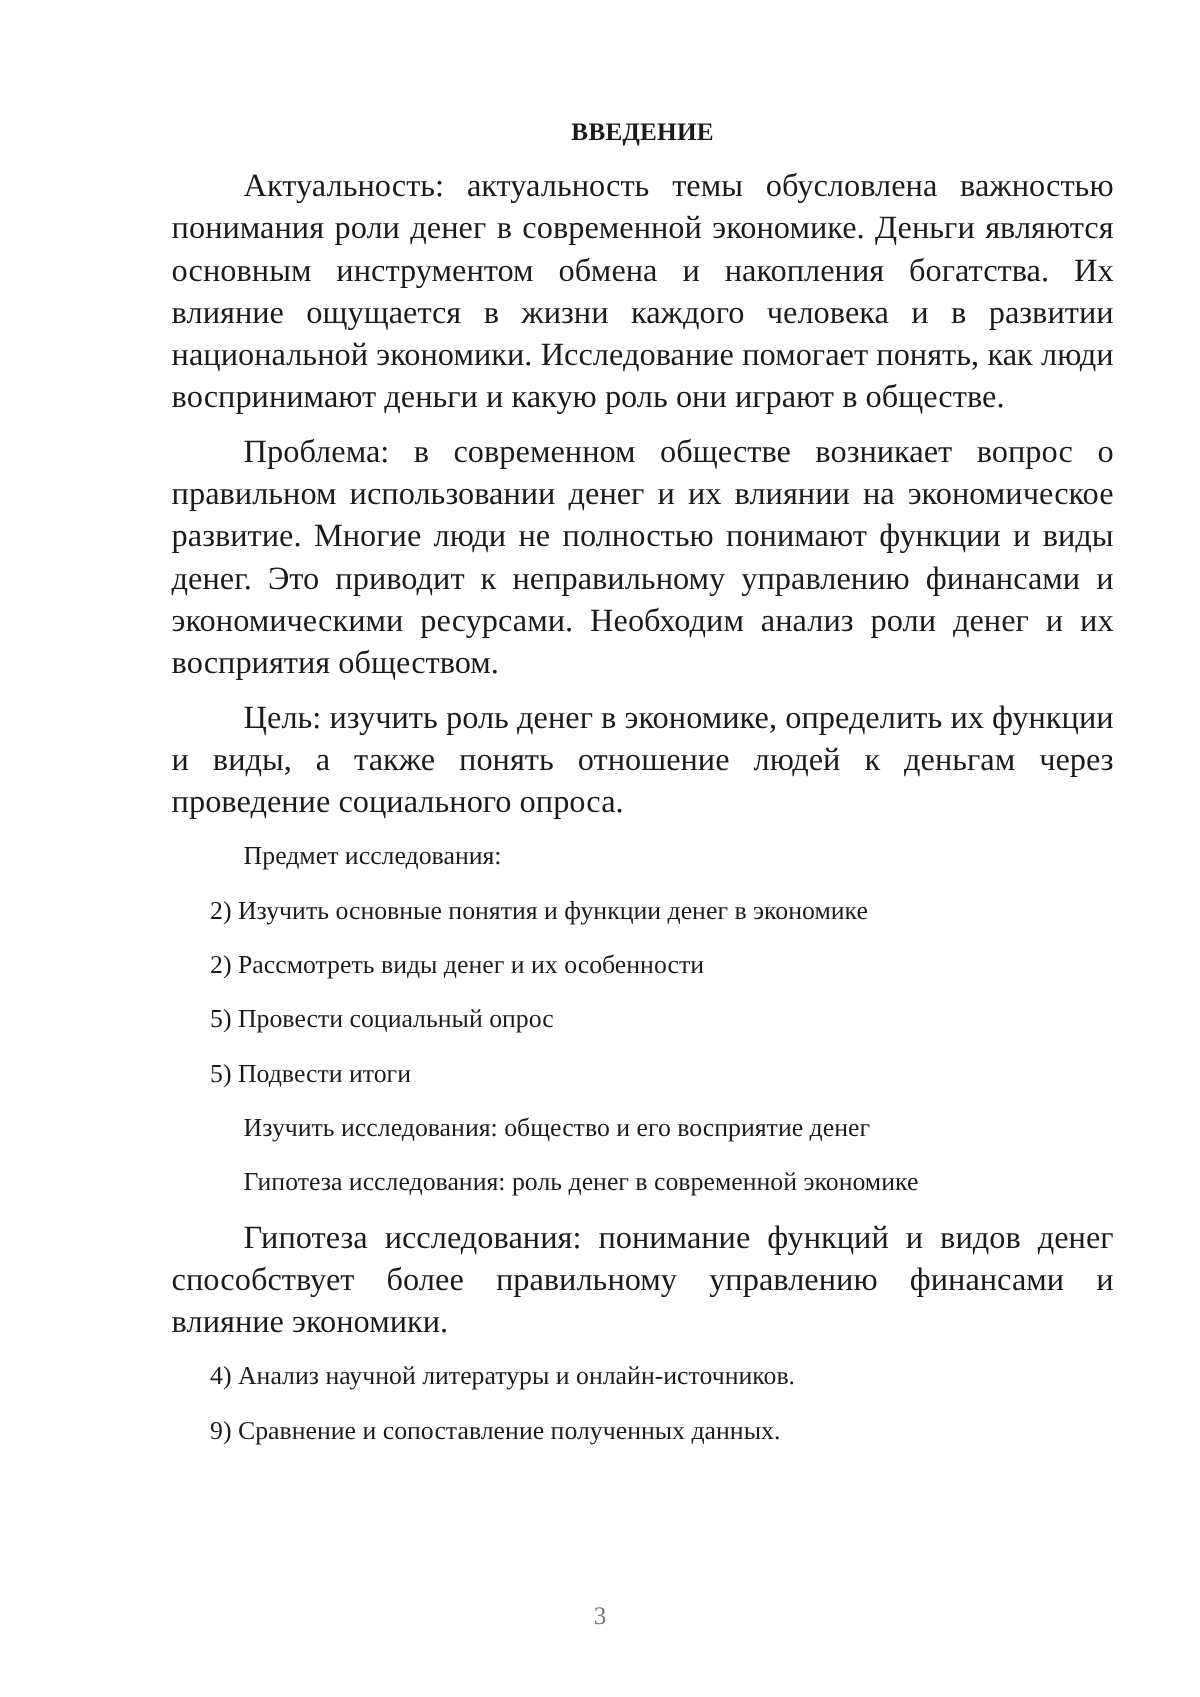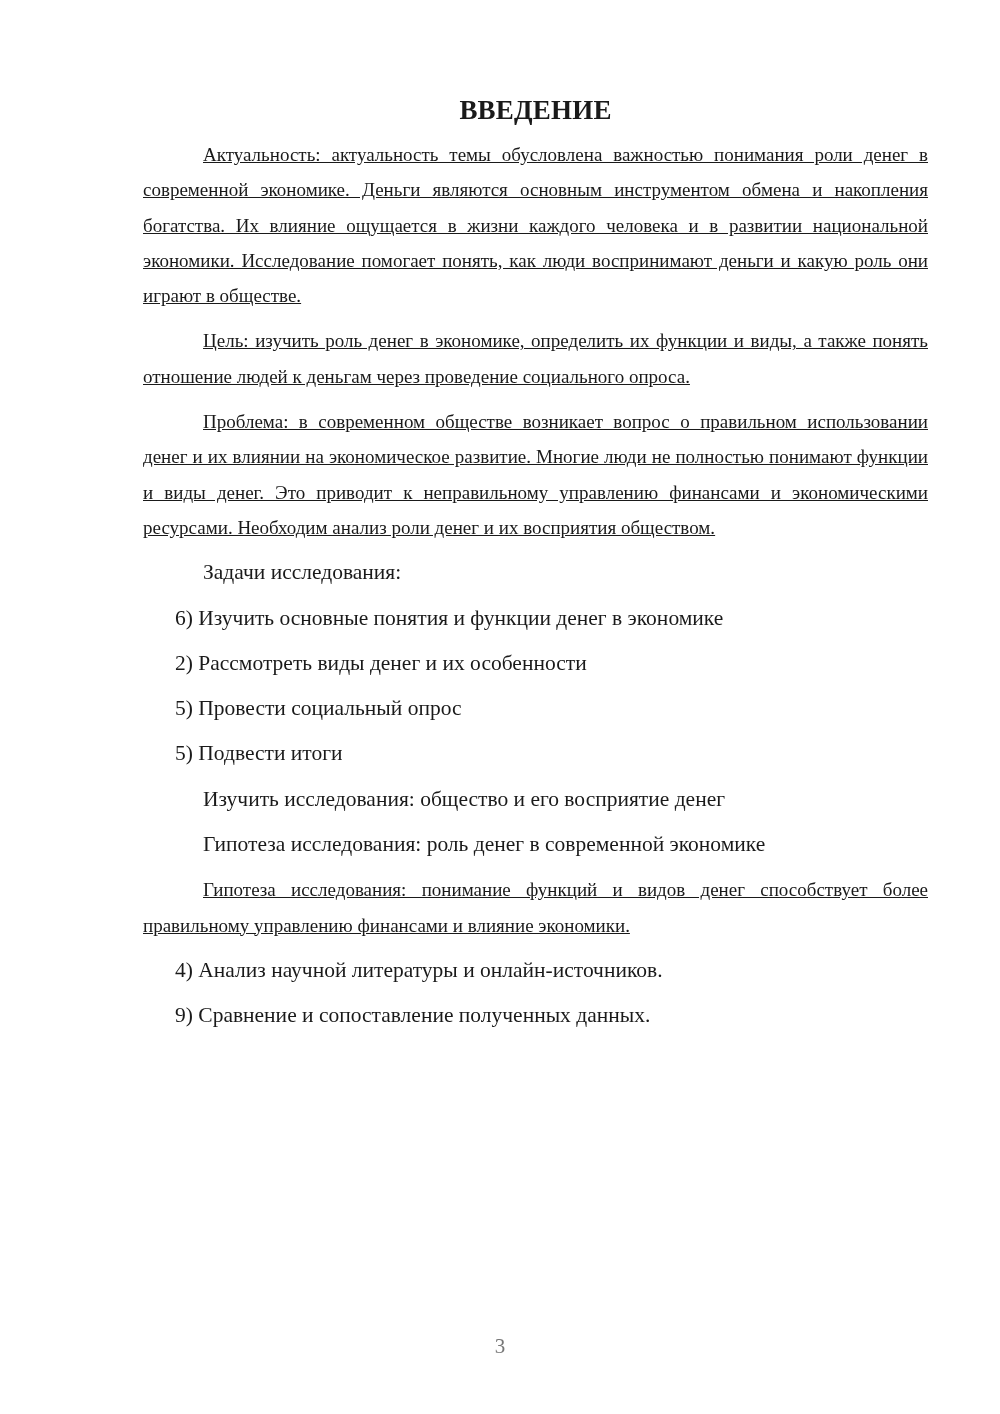--- a/index.html
+++ b/index.html
@@ -17,32 +17,31 @@
   }
   .page {
     position: absolute;
     left: 143px;
     top: 95px;
     width: 785px;
   }
   .title {
     text-align: center;
     font-weight: bold;
-    font-size: 27px;
+    font-size: 21px;
     line-height: 30px;
     margin: 0 0 12px 0;
     letter-spacing: 0.2px;
   }
   .para {
-    font-size: 19px;
+    font-size: 27px;
     line-height: 35.3px;
     text-align: justify;
     text-indent: 60px;
     margin: 0 0 10px 0;
-    text-decoration: underline;
   }
   .line {
     font-size: 21.5px;
     line-height: 35.3px;
     margin: 0 0 10px 0;
     white-space: nowrap;
   }
   .indent-60 { padding-left: 60px; }
   .list-item { padding-left: 32px; }
   .page-number {
@@ -56,28 +55,28 @@
   }
 </style>
 </head>
 <body>
 
 <div class="page">
   <div class="title">ВВЕДЕНИЕ</div>
 
   <p class="para">Актуальность: актуальность темы обусловлена важностью понимания роли денег в современной экономике. Деньги являются основным инструментом обмена и накопления богатства. Их влияние ощущается в жизни каждого человека и в развитии национальной экономики. Исследование помогает понять, как люди воспринимают деньги и какую роль они играют в обществе.</p>
 
+  <p class="para">Проблема: в современном обществе возникает вопрос о правильном использовании денег и их влиянии на экономическое развитие. Многие люди не полностью понимают функции и виды денег. Это приводит к неправильному управлению финансами и экономическими ресурсами. Необходим анализ роли денег и их восприятия обществом.</p>
+
   <p class="para">Цель: изучить роль денег в экономике, определить их функции и виды, а также понять отношение людей к деньгам через проведение социального опроса.</p>
 
-  <p class="para">Проблема: в современном обществе возникает вопрос о правильном использовании денег и их влиянии на экономическое развитие. Многие люди не полностью понимают функции и виды денег. Это приводит к неправильному управлению финансами и экономическими ресурсами. Необходим анализ роли денег и их восприятия обществом.</p>
-
-  <div class="line indent-60">Задачи исследования:</div>
+  <div class="line indent-60">Предмет исследования:</div>
 
   <div>
-    <div class="line list-item">6) Изучить основные понятия и функции денег в экономике</div>
+    <div class="line list-item">2) Изучить основные понятия и функции денег в экономике</div>
     <div class="line list-item">2) Рассмотреть виды денег и их особенности</div>
     <div class="line list-item">5) Провести социальный опрос</div>
     <div class="line list-item">5) Подвести итоги</div>
   </div>
 
   <div class="line indent-60">Изучить исследования: общество и его восприятие денег</div>
 
   <div class="line indent-60">Гипотеза исследования: роль денег в современной экономике</div>
 
   <p class="para">Гипотеза исследования: понимание функций и видов денег способствует более правильному управлению финансами и влияние экономики.</p>

